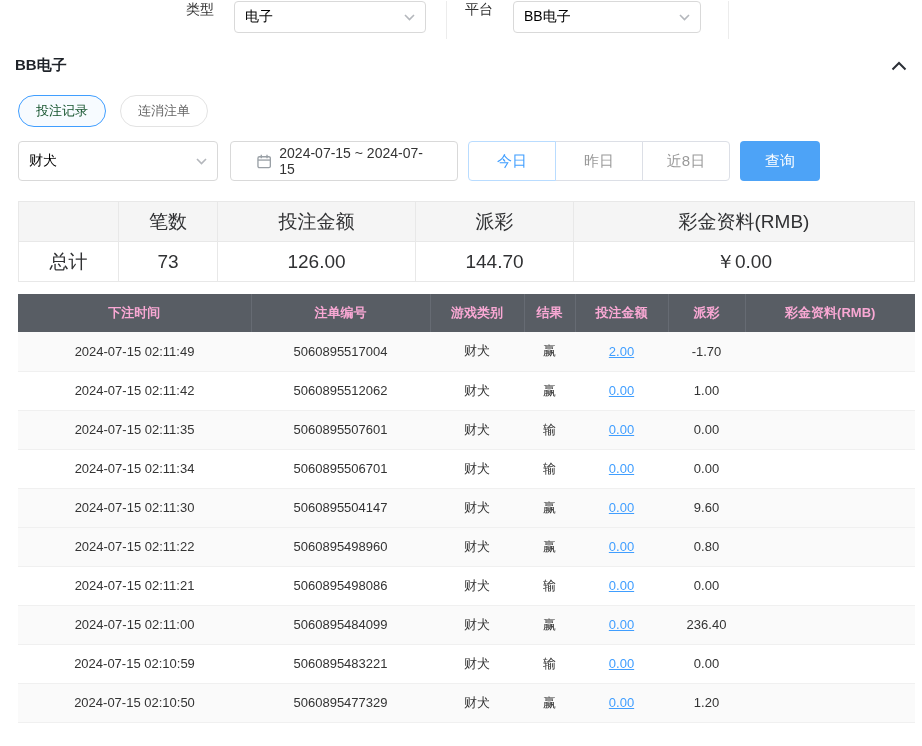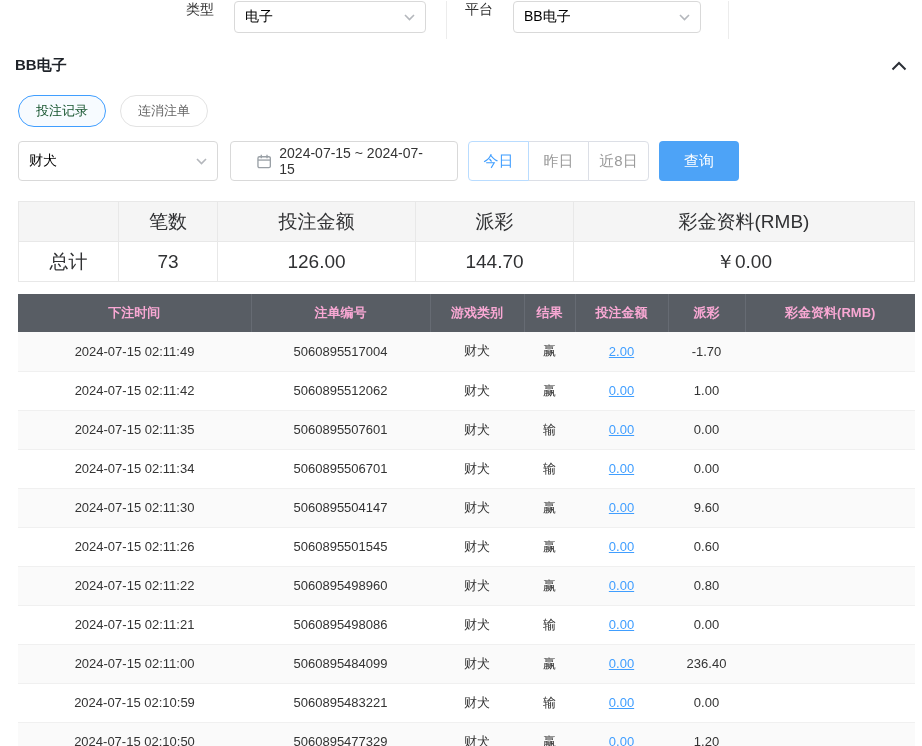--- a/index.html
+++ b/index.html
@@ -39,21 +39,21 @@
   
   .filter-row { margin:14px 18px 0 18px; display:flex; align-items:center; }
   .game-select { width:200px; height:40px; margin-right:12px; }
   .date-range {
     width:228px; height:40px; border:1px solid #d9d9d9; border-radius:4px;
     display:flex; align-items:center; gap:8px; padding:0 26px; margin-right:10px;
     color:#333; cursor:pointer; background:#fff;
   }
   .btn-group { display:flex; }
   .qbtn {
-    width:61px; height:40px; background:#fff; border:1px solid #dcdfe6; color:#9a9a9a;
+    width:88px; height:40px; background:#fff; border:1px solid #dcdfe6; color:#9a9a9a;
     font-size:15px; margin-left:-1px; cursor:pointer; font-family:inherit;padding-left:6px;
   }
   .qbtn:first-child { margin-left:0; border-radius:4px 0 0 4px; }
   .qbtn:last-child { border-radius:0 4px 4px 0; }
   .qbtn.active { color:#409EFF; border-color:#b9dcff; position:relative; z-index:1; }
   .search-btn {
     width:80px; height:40px; margin-left:10px; border:none; border-radius:4px;
     background:#4da3f7; color:#fff; font-size:15px; cursor:pointer; font-family:inherit;
   }
   
@@ -232,29 +232,20 @@
   </tr>
         <tr class="striped">
     <td>2024-07-15 02:11:30</td>
     <td>5060895504147</td>
     <td>财犬</td>
     <td>赢</td>
     <td><a class="bet-link">0.00</a></td>
     <td>9.60</td>
     <td></td>
   </tr>
-        <tr>
-    <td>2024-07-15 02:11:26</td>
-    <td>5060895501545</td>
-    <td>财犬</td>
-    <td>赢</td>
-    <td><a class="bet-link">0.00</a></td>
-    <td>0.60</td>
-    <td></td>
-  </tr>
         <tr class="striped">
     <td>2024-07-15 02:11:22</td>
     <td>5060895498960</td>
     <td>财犬</td>
     <td>赢</td>
     <td><a class="bet-link">0.00</a></td>
     <td>0.80</td>
     <td></td>
   </tr>
         <tr>

